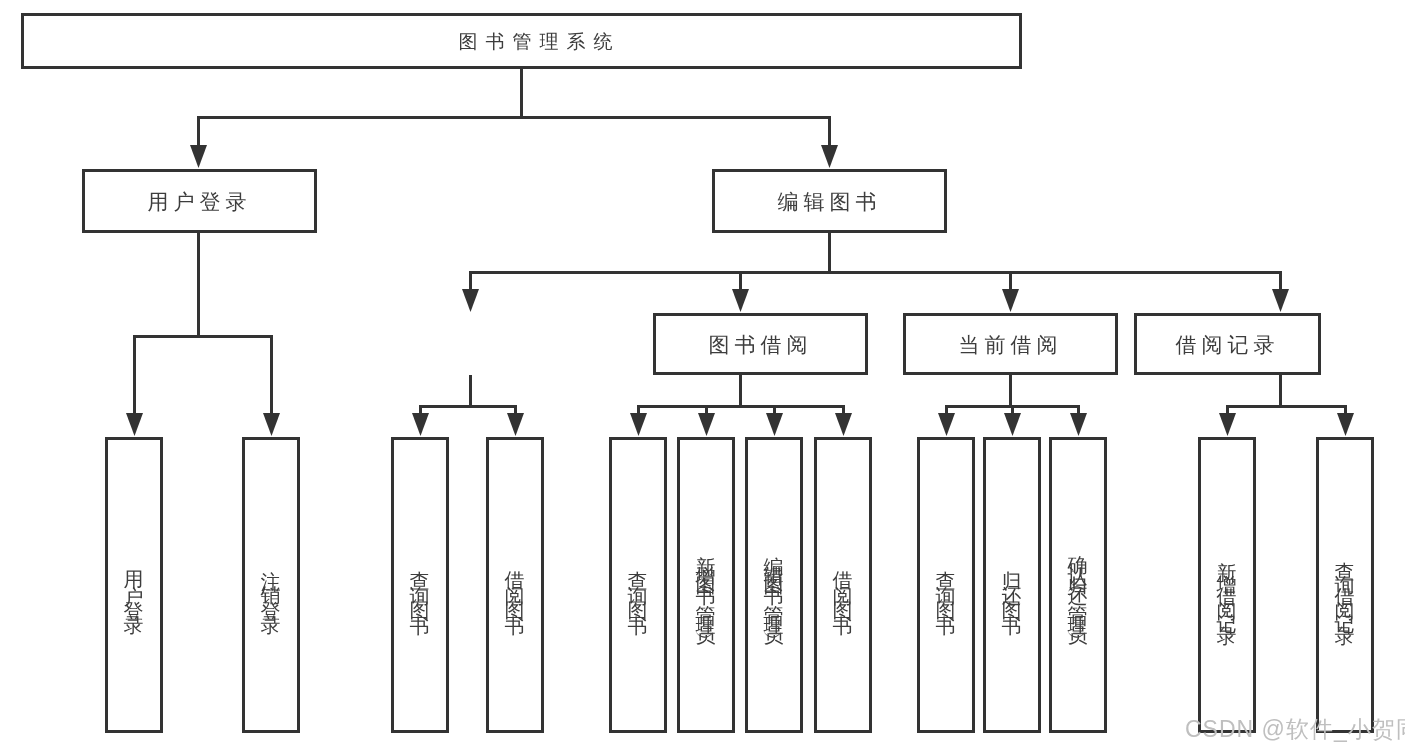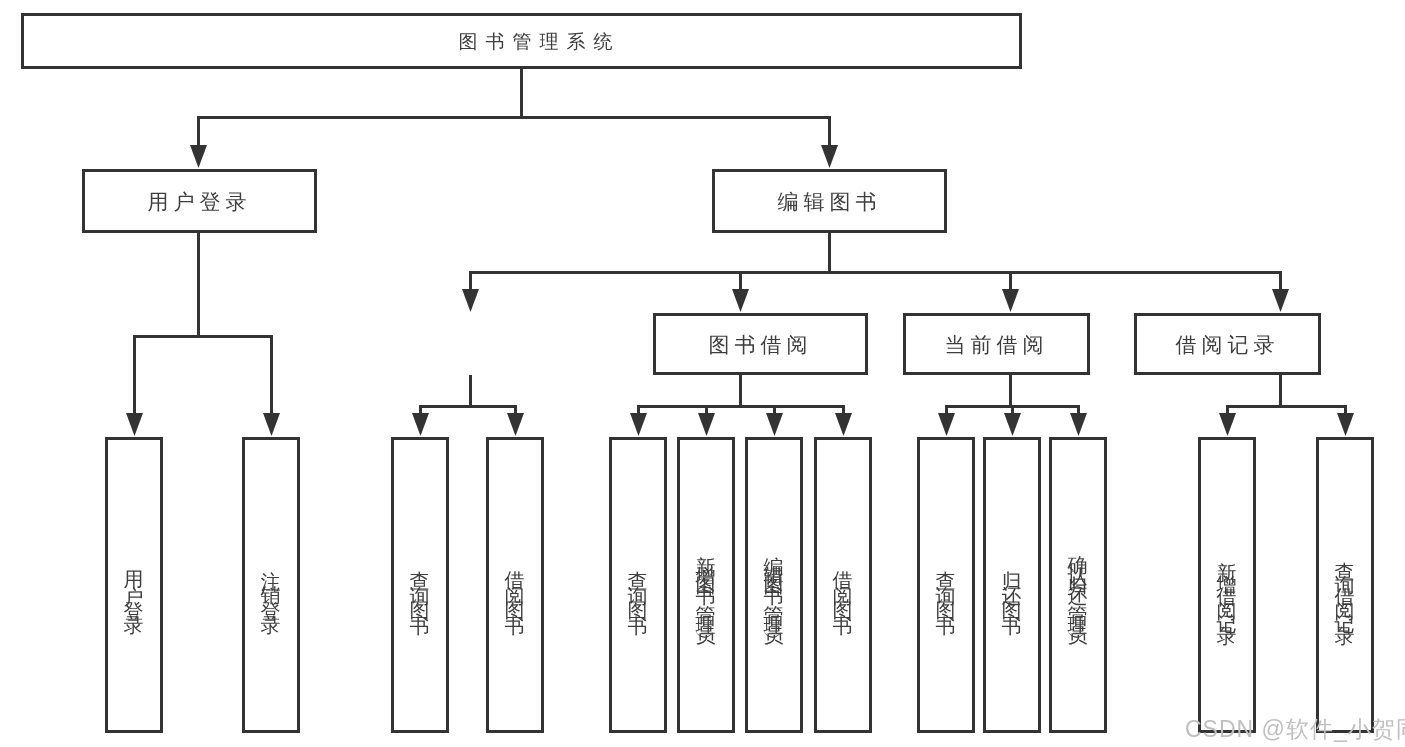--- a/index.html
+++ b/index.html
@@ -43,21 +43,21 @@
   }
   .sp4{letter-spacing:15px;}
   .sp6{letter-spacing:13px;}
   .sp9{letter-spacing:10px;}
   
   #root-node{left:21px;top:13px;width:1001px;height:56px;}
   #node-user-login{left:82px;top:169px;width:235px;height:64px;}
   #node-book-management{left:712px;top:169px;width:235px;height:64px;}
   #node-new-book-recommend{left:363px;top:313px;width:215px;height:62px;}
   #node-book-borrowing{left:633px;top:313px;width:215px;height:62px;margin-left:20px;}
-  #node-current-borrowing{left:903px;top:313px;width:187px;height:62px;}
+  #node-current-borrowing{left:903px;top:313px;width:215px;height:62px;}
   #node-borrow-records{left:1134px;top:313px;width:187px;height:62px;}
   
   #leaf-user-login{left:105px;}
   #leaf-logout{left:242px;}
   #leaf-nbr-query-books{left:391px;}
   #leaf-nbr-borrow-books{left:486px;}
   #leaf-bb-query-books{left:609px;}
   #leaf-bb-add-books-admin{left:677px;}
   #leaf-bb-edit-books-admin{left:745px;}
   #leaf-bb-borrow-books{left:814px;}

